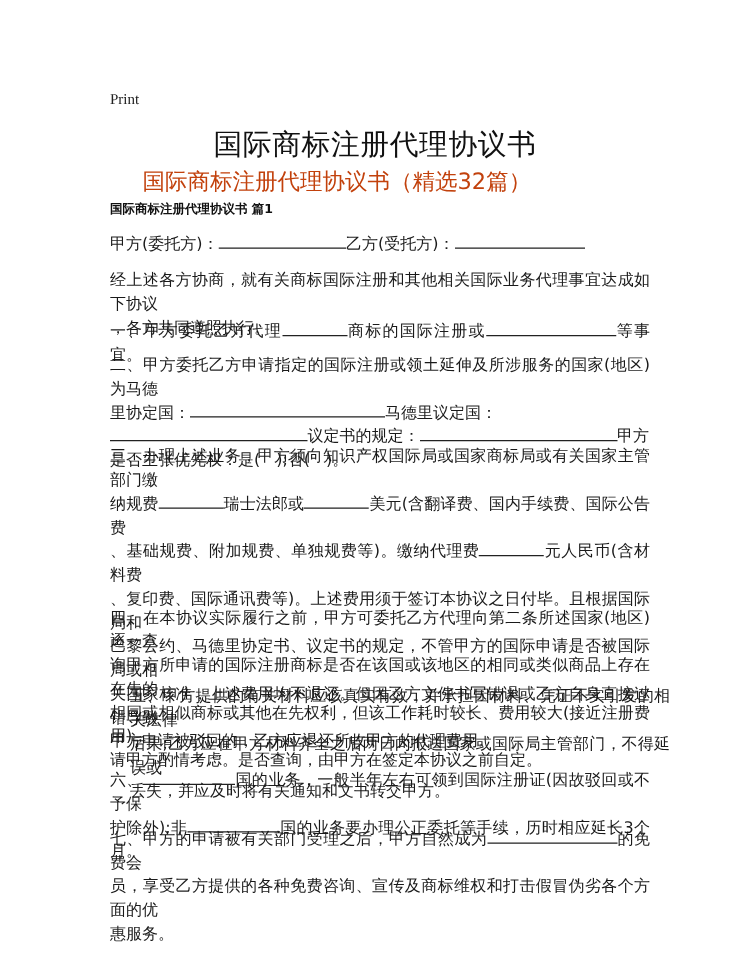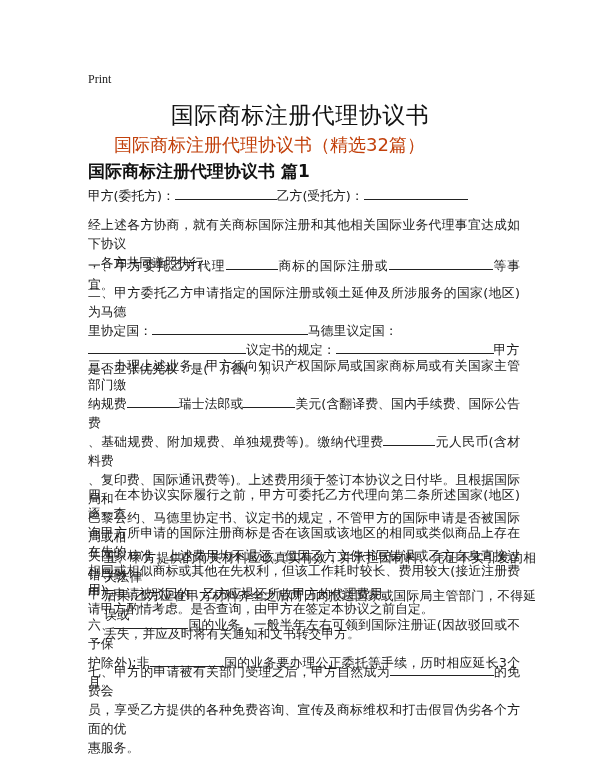--- a/index.html
+++ b/index.html
@@ -1,21 +1,21 @@
 <!DOCTYPE html>
 <html><head>
   <meta charset="utf-8">
   <style>
     html, body { margin: 0; padding: 0; background: #ffffff; }
     body { width: 600px; height: 776px; position: relative; overflow: hidden; color: #1a1a1a; font-family: "DejaVu Sans", sans-serif; }
     .page { position: absolute; left: 0; top: 0; width: 600px; height: 776px; padding-left: 16px; }
     .print { position: absolute; left: 88px; top: 72px; font-family: "Liberation Serif", serif; font-size: 12px; color: #222; }
     .title { position: absolute; left: 0; width: 600px; top: 100px; text-align: center; font-size: 23px; font-weight: normal; letter-spacing: 0.5px; color: #111; margin: 0; }
     .subtitle { position: absolute; left: 88px; top: 133px; font-size: 18px; color: #c2410c; margin-left: 26px; }
-    .section-head { position: absolute; left: 88px; top: 160px; font-size: 17px; font-weight: bold; color: #111; }
+    .section-head { position: absolute; left: 88px; top: 160px; font-size: 10px; font-weight: bold; color: #111; }
     .para { position: absolute; left: 88px; width: 432px; font-size: 12.8px; line-height: 19px; color: #1a1a1a; margin: 0; text-align: justify; }
     .blank { display: inline-block; border-bottom: 1px solid #222; height: 12px; vertical-align: baseline; }
   </style>
 </head>
 <body>
 
 <div class="page">
 
   <div class="print">Print</div>
 

